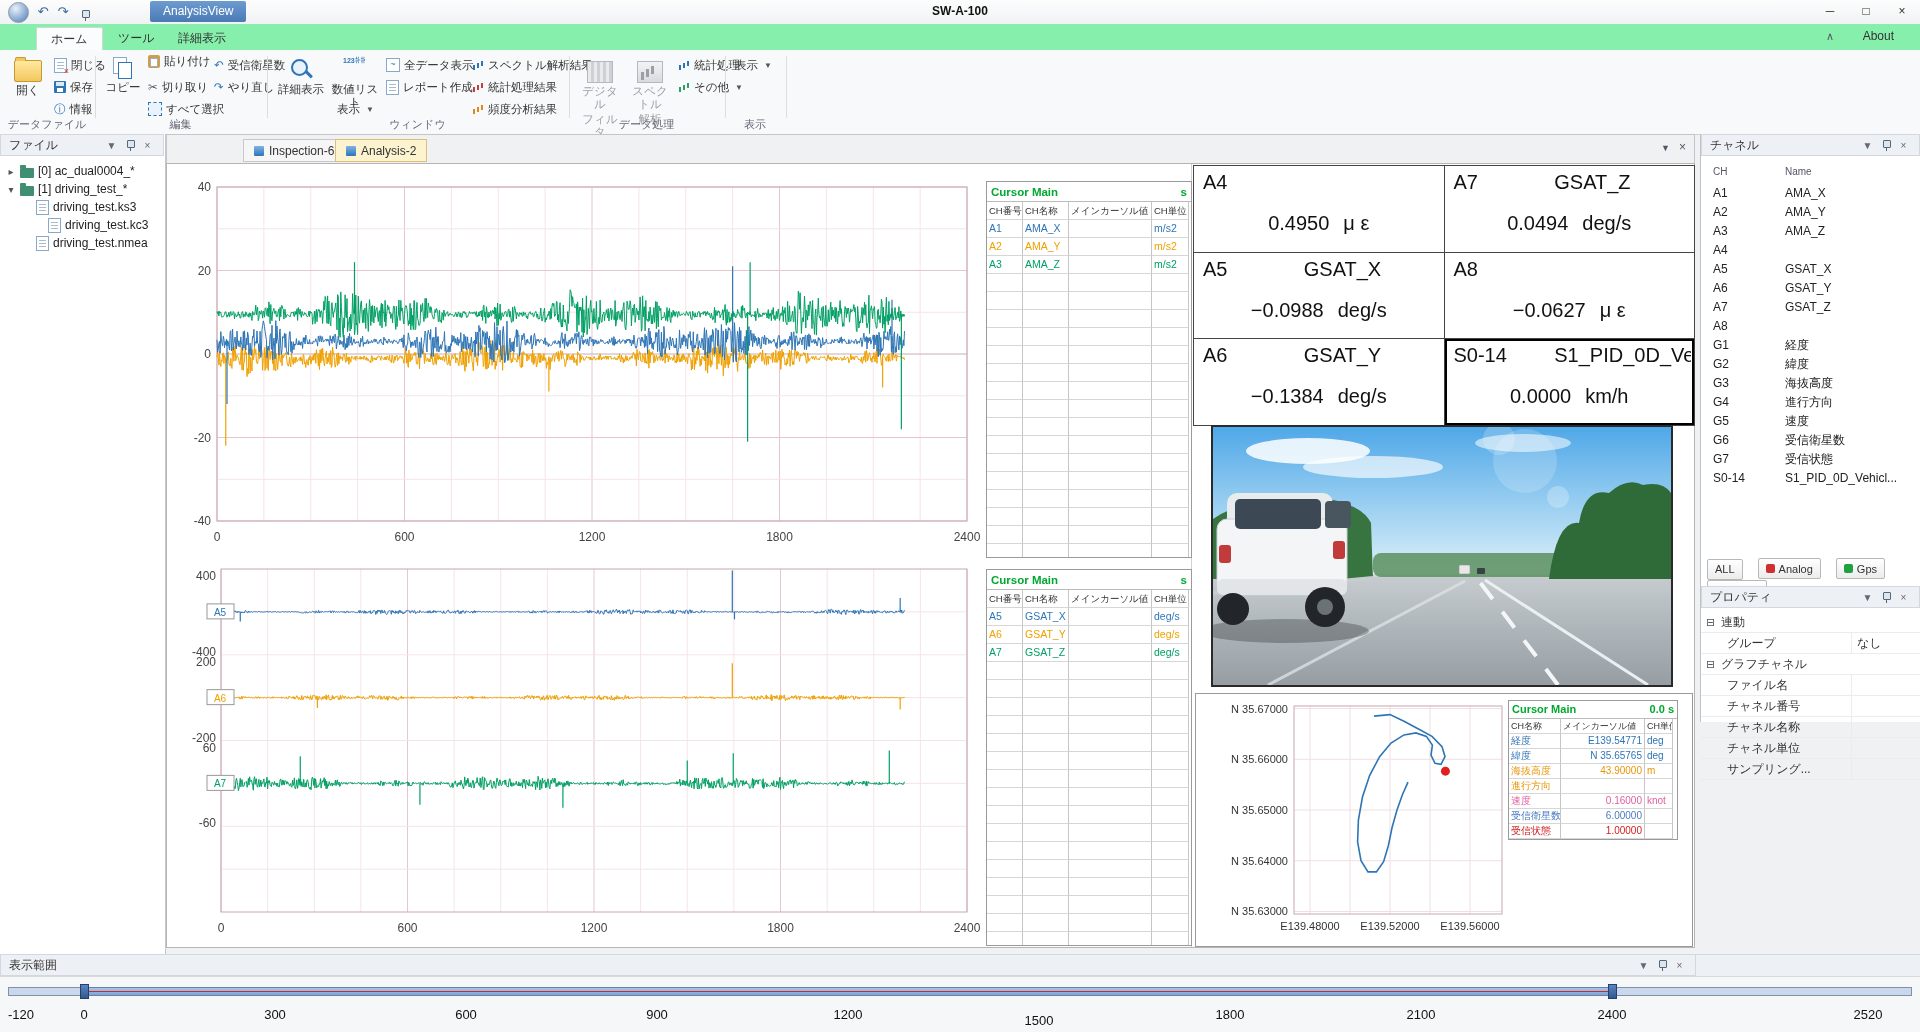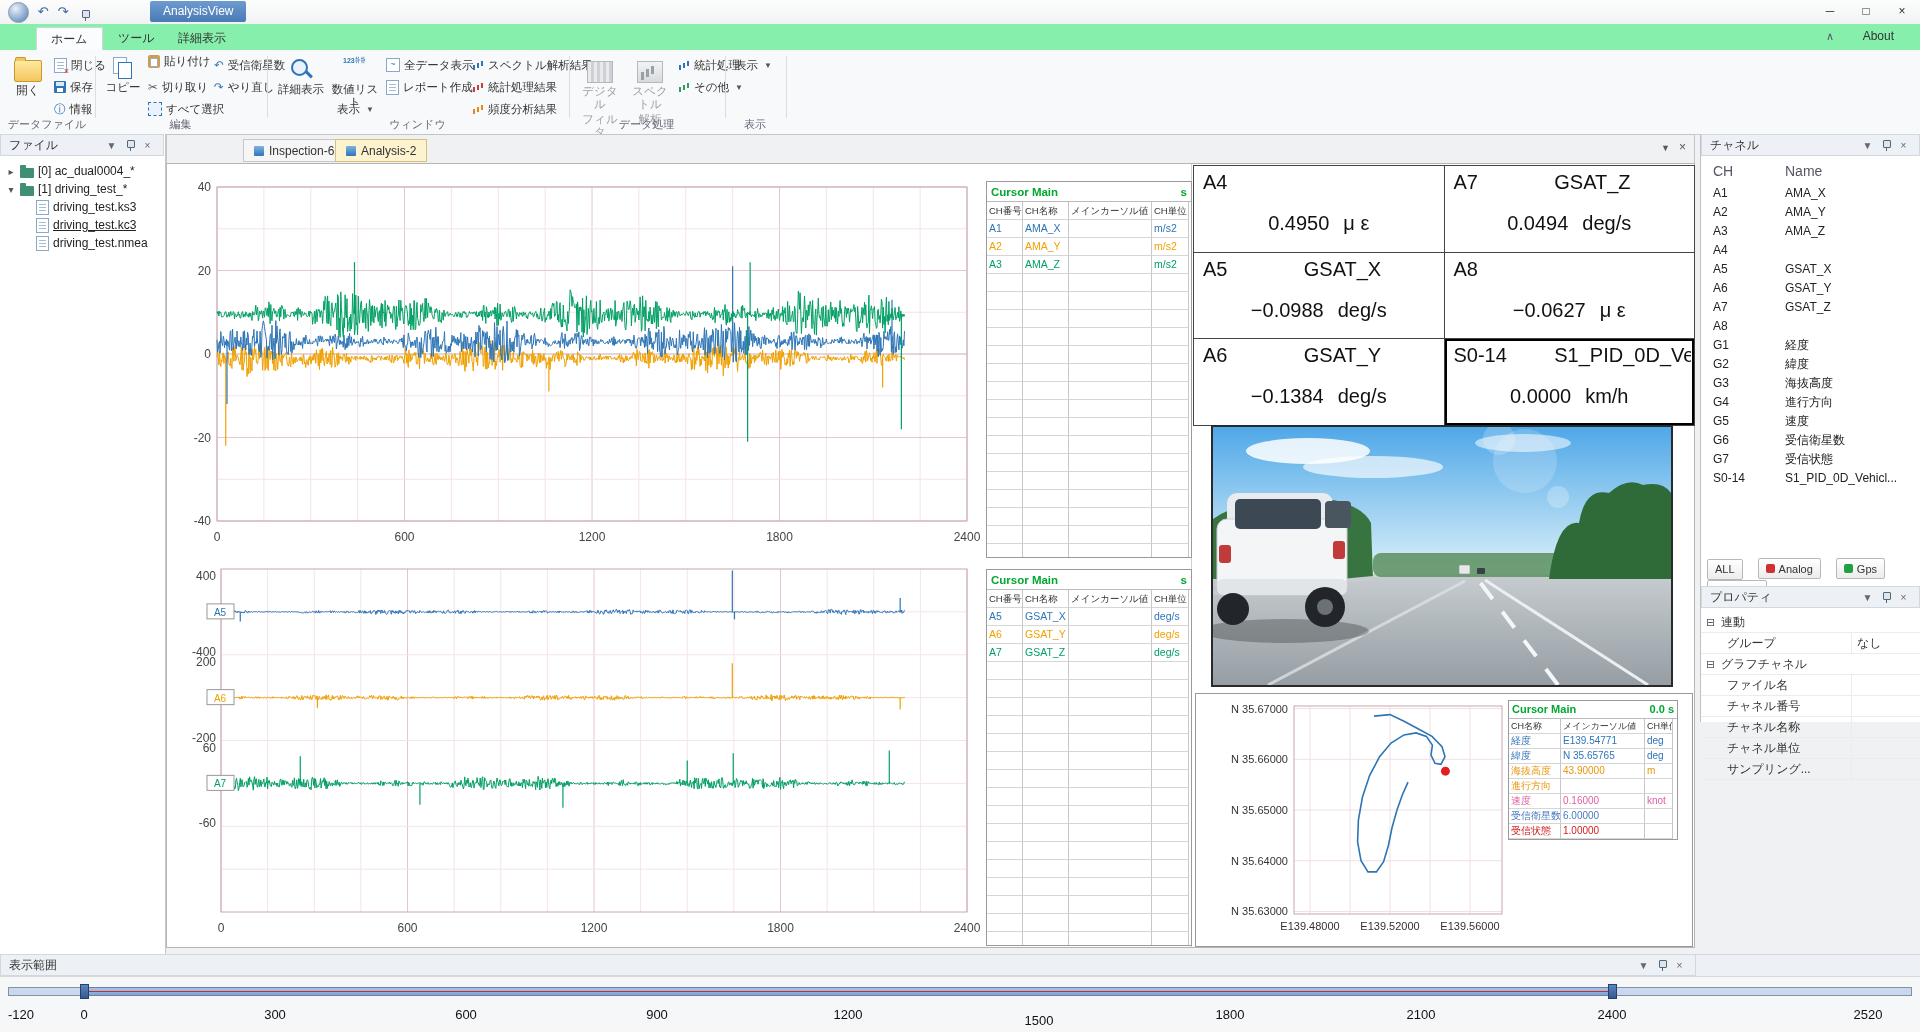--- a/index.html
+++ b/index.html
@@ -103,28 +103,28 @@
 
   
   #photo{position:absolute;border:2px solid #2a2a2a;overflow:hidden;background:#9ec8e8;box-sizing:border-box}
 
   
   #gps-section{position:absolute;background:#fff;border:1px solid #999;box-sizing:border-box}
   #gps-table{position:absolute;left:312px;top:6px;width:170px;background:#fff;border:1px solid #9a9a9a;box-sizing:border-box}
   .gt-title{display:flex;justify-content:space-between;height:17px;line-height:17px;padding:0 3px;color:#00a830;font-weight:bold;font-size:11px;border-bottom:1px solid #bbb}
   .gt-row{display:grid;grid-template-columns:52px 84px 28px;height:15px;line-height:14px}
   .gt-row>div{border-right:1px solid #c6c6c6;border-bottom:1px solid #d6d6d6;padding:0 2px;overflow:hidden;white-space:nowrap;font-size:10px}
-  .gt-row .val{text-align:left}
+  .gt-row .val{text-align:right}
   .gt-head>div{font-size:9px;color:#333}
 
   
   #sidebar{position:absolute;left:1700px;top:134px;width:220px;height:588px;background:#fff;border-left:1px solid #c0c3c6}
   .ch-row{display:grid;grid-template-columns:72px 1fr;height:19px;line-height:19px;font-size:12px;padding-left:12px;white-space:nowrap}
   .ch-row>span{overflow:hidden;text-overflow:ellipsis}
-  .ch-head{color:#556;font-size:14px}
+  .ch-head{color:#556;font-size:10px}
   .fbtn{display:inline-flex;align-items:center;gap:4px;height:19px;padding:0 7px;border:1px solid #b8b8b8;background:linear-gradient(#ffffff,#ececec);font-size:11px;margin-right:15px;border-radius:2px;color:#333}
   .fic{width:9px;height:9px;border-radius:2px}
   .prop-row{position:relative;height:20px;line-height:20px;border-bottom:1px solid #ececec;font-size:12px;color:#333}
   .prop-row.pr::after{content:"";position:absolute;left:150px;top:0;bottom:0;width:1px;background:#ececec}
   .prop-name{position:absolute;left:26px;white-space:nowrap}
   .prop-gname{position:absolute;left:20px}
   .prop-box{position:absolute;left:5px;top:0;color:#556;font-size:11px}
   .prop-val{position:absolute;left:156px}
 
   
@@ -140,20 +140,21 @@
 <body>
 
 <div id="root">
 
   <div id="titlebar">
     <div id="app-logo"></div>
     <span class="qa" style="left:34px">↶</span>
     <span class="qa" style="left:54px">↷</span>
     <span class="qa" style="left:76px;padding-top:3px"><span class="pin"></span></span>
     <div id="app-btn">AnalysisView</div>
+    <div id="win-title">SW-A-100</div>
     <span class="winbtn" style="right:72px">─</span>
     <span class="winbtn" style="right:36px">□</span>
     <span class="winbtn" style="right:0">×</span>
   </div>
 
   <div id="ribbon-tabs">
     <div class="rtab active" style="left:36px">ホーム</div>
     <div class="rtab" style="left:104px">ツール</div>
     <div class="rtab" style="left:164px">詳細表示</div>
     <span id="ribbon-collapse">∧</span>
@@ -290,21 +291,21 @@
         <div class="tree-row" style="padding-left: 6px;">
           <span class="expander">▾</span>
           <span class="i i-folder"></span>
           <span class="tree-label">[1] driving_test_*</span>
         </div>
         <div class="tree-row" style="padding-left: 22px;">
           <span class="expander"></span>
           <span class="i i-doc"></span>
           <span class="tree-label">driving_test.ks3</span>
         </div>
-        <div class="tree-row" style="padding-left: 22px; text-decoration: underline;">
+        <div class="tree-row" style="padding-left: 34px;">
           <span class="expander"></span>
           <span class="i i-doc"></span>
           <span class="tree-label">driving_test.kc3</span>
         </div>
         <div class="tree-row" style="padding-left: 22px;">
           <span class="expander"></span>
           <span class="i i-doc"></span>
           <span class="tree-label">driving_test.nmea</span>
         </div>
       </div>

